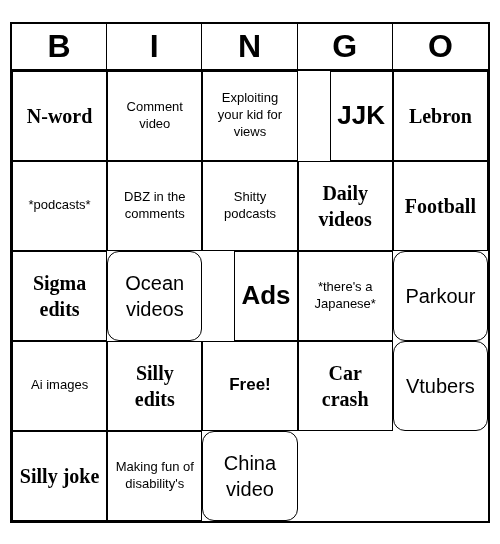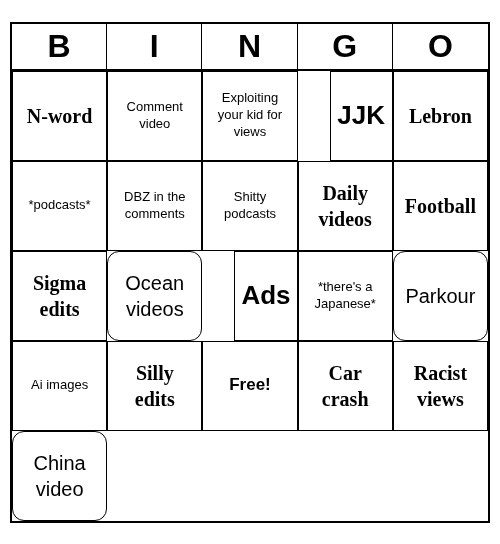--- a/index.html
+++ b/index.html
@@ -104,16 +104,18 @@
       <div class="bingo-cell large-text">Football</div>
       <div class="bingo-cell large-text">Sigma edits</div>
       <div class="bingo-cell medium-text">Ocean videos</div>
       <div class="bingo-cell xlarge-text">Ads</div>
       <div class="bingo-cell">*there's a Japanese*</div>
       <div class="bingo-cell medium-text">Parkour</div>
       <div class="bingo-cell">Ai images</div>
       <div class="bingo-cell large-text">Silly edits</div>
       <div class="bingo-cell free-cell">Free!</div>
       <div class="bingo-cell large-text">Car crash</div>
-      <div class="bingo-cell large-text">Racist views</div>
+      <div class="bingo-cell medium-text">Vtubers</div>
+      <div class="bingo-cell large-text">Silly joke</div>
+      <div class="bingo-cell">Making fun of disability's</div>
       <div class="bingo-cell medium-text">China video</div>
     </div>
 </div>
 
 </body></html>

